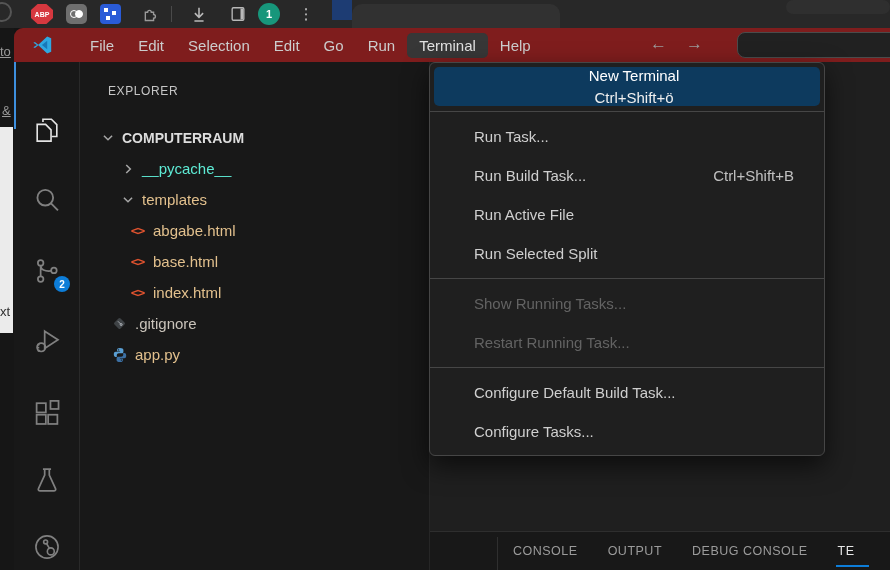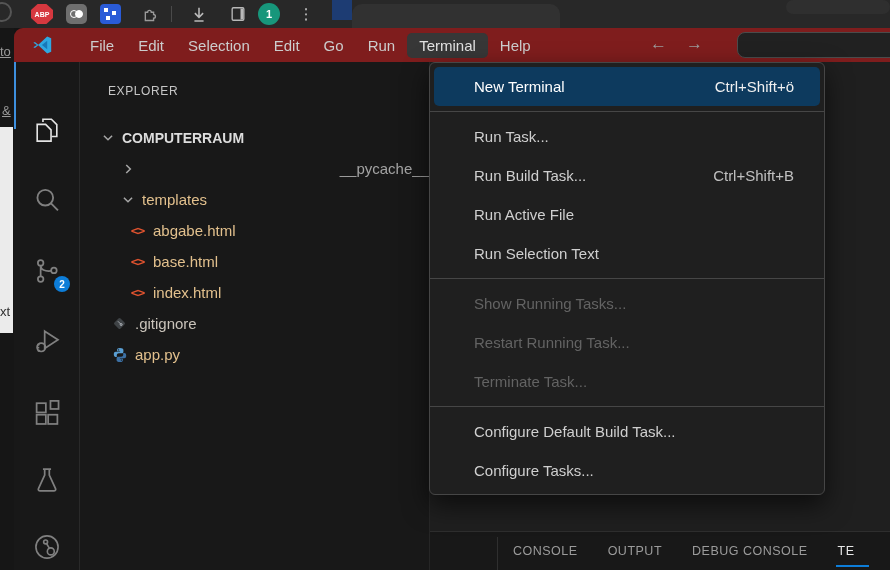--- a/index.html
+++ b/index.html
@@ -62,21 +62,21 @@
   #sidebar { position:absolute; left:66px; top:34px; width:350px; bottom:0;
              background:#181818; border-right:1px solid #262626; color:#cccccc; }
   #explorer-header { margin:22px 0 0 28px; font-size:12px; letter-spacing:.6px; color:#c6c6c6; }
   #tree { position:absolute; top:60px; left:12px; right:0; }
   .trow { height:31px; display:flex; align-items:center; font-size:15px; cursor:default; }
   .trow .chev { width:14px; height:14px; margin-right:7px; color:#a6a6a6; flex:0 0 auto; }
   .root-row { padding-left:9px; font-weight:bold; color:#dddddd; font-size:14px; }
   .folder-row { padding-left:29px; }
   .file-child { padding-left:37px; }
   .file-root { padding-left:19px; }
-  .dim { color:#a3a3a3;justify-content:space-between; }
+  .dim { color:#5eead4; }
   .modified { color:#e2c08d; }
   .plainfile { color:#c9c3ba; }
   .ficon { width:17px; margin-right:7px; flex:0 0 auto; display:inline-flex; justify-content:center; }
   .html-glyph { color:#e0532f; font-weight:bold; font-size:13px; letter-spacing:-1px;
                 font-family:"DejaVu Sans Mono", monospace; }
 
   
   #editor { position:absolute; left:416px; top:34px; right:0; bottom:0; background:#1f1f1f; }
   #panel { position:absolute; left:0; right:0; bottom:0; height:39px; background:#181818;
            border-top:1px solid #2e2e2e; }
@@ -88,21 +88,21 @@
     height:2px; background:#0d7dd8; }
 
   
   #terminal-menu { position:absolute; left:415px; top:34px; width:396px; background:#1f1f1f;
     border:1px solid #464646; border-radius:6px; box-shadow:0 10px 26px rgba(0,0,0,.6);
     padding:4px 0; z-index:50; }
   .mrow { height:39px; margin:0 4px; padding:0 26px 0 40px; border-radius:5px;
     display:flex; align-items:center; font-size:15px; color:#cfcfcf; cursor:default; }
   .mrow .lbl { flex:1; }
   .mrow .sc { color:#c0c0c0; }
-  .mrow.hl { background:#0d3a5e; color:#ffffff; }
+  .mrow.hl { background:#0d3a5e; color:#ffffff;flex-direction:column; }
   .mrow.hl .sc { color:#f0f0f0; }
   .mrow.dis { color:#636363; }
   .msep { height:1px; background:#464646; margin:5px 0; }
 </style>
 </head>
 <body>
 
 <div id="underlay">
   <span class="frag" style="left:0;top:44px">to</span>
   <span class="frag" style="left:2px;top:103px">&amp;</span>
@@ -313,36 +313,32 @@
     </div>
     <div class="mrow">
       <span class="lbl">Run Build Task...</span>
       <span class="sc">Ctrl+Shift+B</span>
     </div>
     <div class="mrow">
       <span class="lbl">Run Active File</span>
       <span class="sc"></span>
     </div>
     <div class="mrow">
-      <span class="lbl">Run Selection Text</span>
+      <span class="lbl">Run Selected Split</span>
       <span class="sc"></span>
     </div>
     <div class="msep"></div>
     <div class="mrow dis">
       <span class="lbl">Show Running Tasks...</span>
       <span class="sc"></span>
     </div>
     <div class="mrow dis">
       <span class="lbl">Restart Running Task...</span>
       <span class="sc"></span>
     </div>
-    <div class="mrow dis">
-      <span class="lbl">Terminate Task...</span>
-      <span class="sc"></span>
-    </div>
     <div class="msep"></div>
     <div class="mrow">
       <span class="lbl">Configure Default Build Task...</span>
       <span class="sc"></span>
     </div>
     <div class="mrow">
       <span class="lbl">Configure Tasks...</span>
       <span class="sc"></span>
     </div>
   </div>

